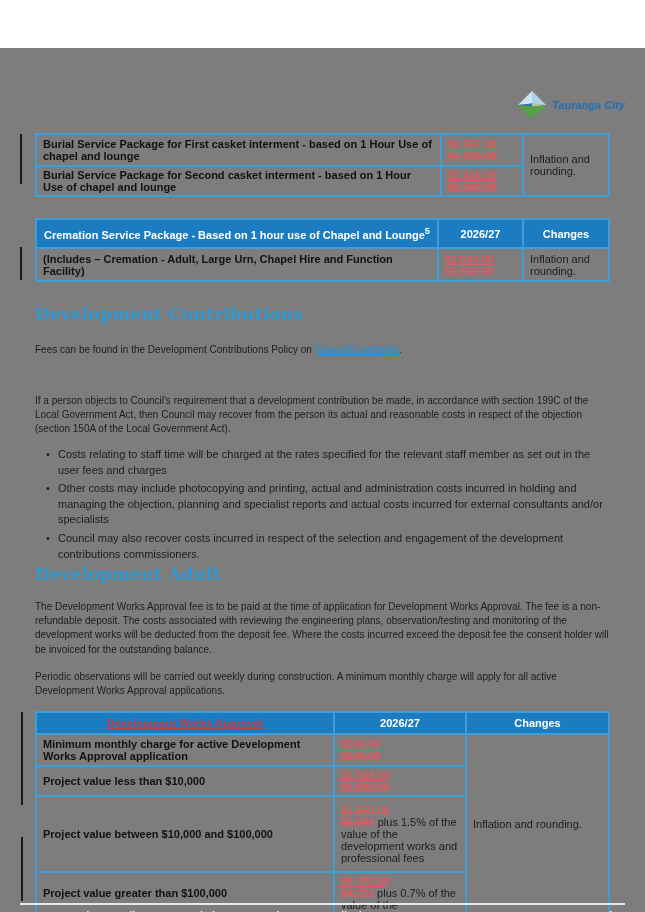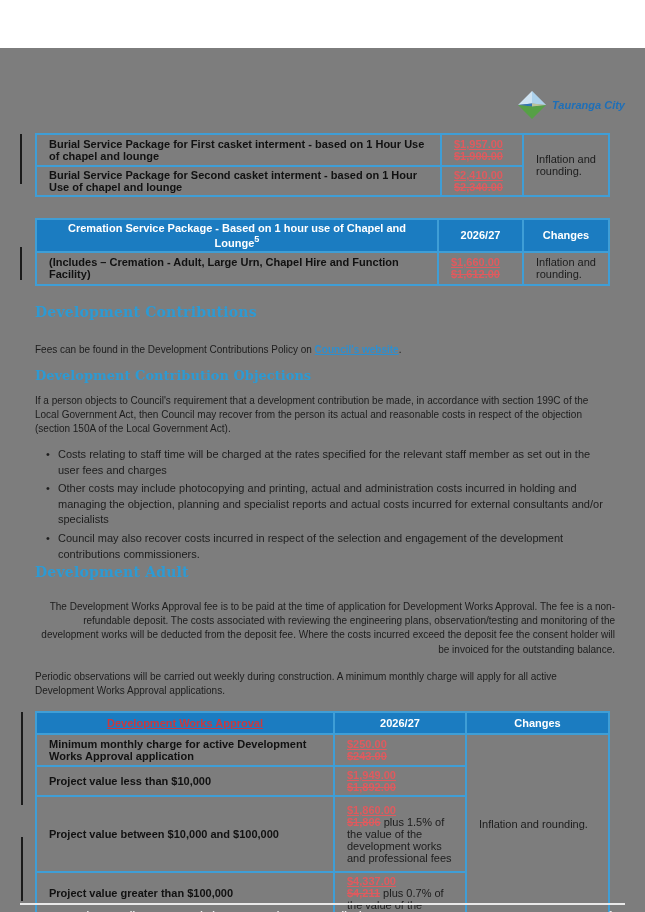--- a/index.html
+++ b/index.html
@@ -14,44 +14,44 @@
   #logo { position:absolute; top:42px; right:20px; display:flex; align-items:center; gap:5px; }
   #logo .brand { font-size:11px; font-weight:bold; font-style:italic; color:#1e6fb8; }
   
   .change-bar { position:absolute; width:2px; background:#1b1b1b; }
   #bar1 { left:20px; top:86px;  height:50px; }
   #bar2 { left:20px; top:199px; height:33px; }
   #bar3 { left:21px; top:664px; height:93px; }
   #bar4 { left:21px; top:789px; height:64px; }
   
   table { border-collapse:collapse; table-layout:fixed; }
-  td, th { border:2px solid #3f9ed6; font-size:11px; padding:2px 12px; vertical-align:middle; text-align:left; }
+  td, th { border:2px solid #3f9ed6; font-size:11px; padding:2px 6px; vertical-align:middle; text-align:left; }
   .th-blue { background:#1b7cc1; color:#ffffff; font-weight:bold;text-align:center; }
   .cell-label { font-weight:bold; color:#111111; }
   .price-new { color:#e05a5e; font-weight:bold; text-decoration:underline; }
   .price-old { color:#e05a5e; font-weight:bold; text-decoration:line-through; }
   .price-suffix { color:#1c1c1c; font-weight:normal; }
   .cell-changes { color:#1c1c1c; }
   .hdr-ins { color:#c83a3f; font-weight:bold; text-decoration:underline; }
   #tbl-burial    { position:absolute; left:35px; top:85px;  width:573px; }
   #tbl-cremation { position:absolute; left:35px; top:170px; width:573px; }
   #tbl-works     { position:absolute; left:35px; top:663px; width:573px;border-radius:6px; }
   
-  .h1 { position:absolute; font-family:"DejaVu Serif", serif; font-weight:bold; font-size:14px; color:#2d9ad3; letter-spacing:0.2px; }
+  .h1 { position:absolute; font-family:"DejaVu Serif", serif; font-weight:bold; font-size:17px; color:#2d9ad3; letter-spacing:0.2px; }
   .h2 { position:absolute; font-family:"DejaVu Serif", serif; font-weight:bold; font-size:13px; color:#2d9ad3; }
   .para { position:absolute; font-size:10px; line-height:1.42; color:#1c1c1c; }
   #h-devcontrib { left:35px; top:256px; }
   #p-intro      { left:35px; top:295px; width:578px; }
   #h-objections { left:35px; top:320px; }
   #p-objections { left:35px; top:346px; width:580px; }
   #bullets      { left:38px; top:399px; width:575px; position:absolute; }
   .bullet { display:flex; font-size:11px; line-height:1.42; color:#1c1c1c; margin-bottom:3px; }
   .bullet .dot { width:20px; flex:0 0 20px; text-align:center; }
   #h-devworks { left:35px; top:516px; }
-  #p-works1   { left:35px; top:552px; width:580px;text-align:right; }
+  #p-works1   { left:35px; top:552px; width:580px; }
   #p-works2   { left:35px; top:622px; width:580px; }
   a.doc-link { color:#2d8fd0; text-decoration:underline; font-weight:bold; cursor:pointer; }
   
   #footer-line { position:absolute; left:20px; top:855px; width:605px; height:2px; background:#e9e9e9; }
   #footer { position:absolute; left:35px; top:861px; width:590px; display:flex; justify-content:space-between; font-size:9.5px; font-weight:bold; color:#f2f2f2; }
 </style>
 </head>
 <body>
 
 <div id="page">
@@ -119,21 +119,20 @@
     </tr>
   </tbody>
     </table>
 
   <div class="h1" id="h-devcontrib">Development Contributions</div>
 
   <div class="para" id="p-intro">
     <span>Fees can be found in the Development Contributions Policy on </span><a class="doc-link">Council's website</a><span>.</span>
   </div>
 
-  <div class="h2" id="h-objections">Development Contribution Objections</div>
 
   <div class="para" id="p-objections">If a person objects to Council's requirement that a development contribution be made, in accordance with section 199C of the Local Government Act, then Council may recover from the person its actual and reasonable costs in respect of the objection (section 150A of the Local Government Act).</div>
 
   <div id="bullets">
     <div class="bullet">
         <span class="dot">•</span>
         <span>Costs relating to staff time will be charged at the rates specified for the relevant staff member as set out in the user fees and charges</span>
       </div>
     <div class="bullet">
         <span class="dot">•</span>

